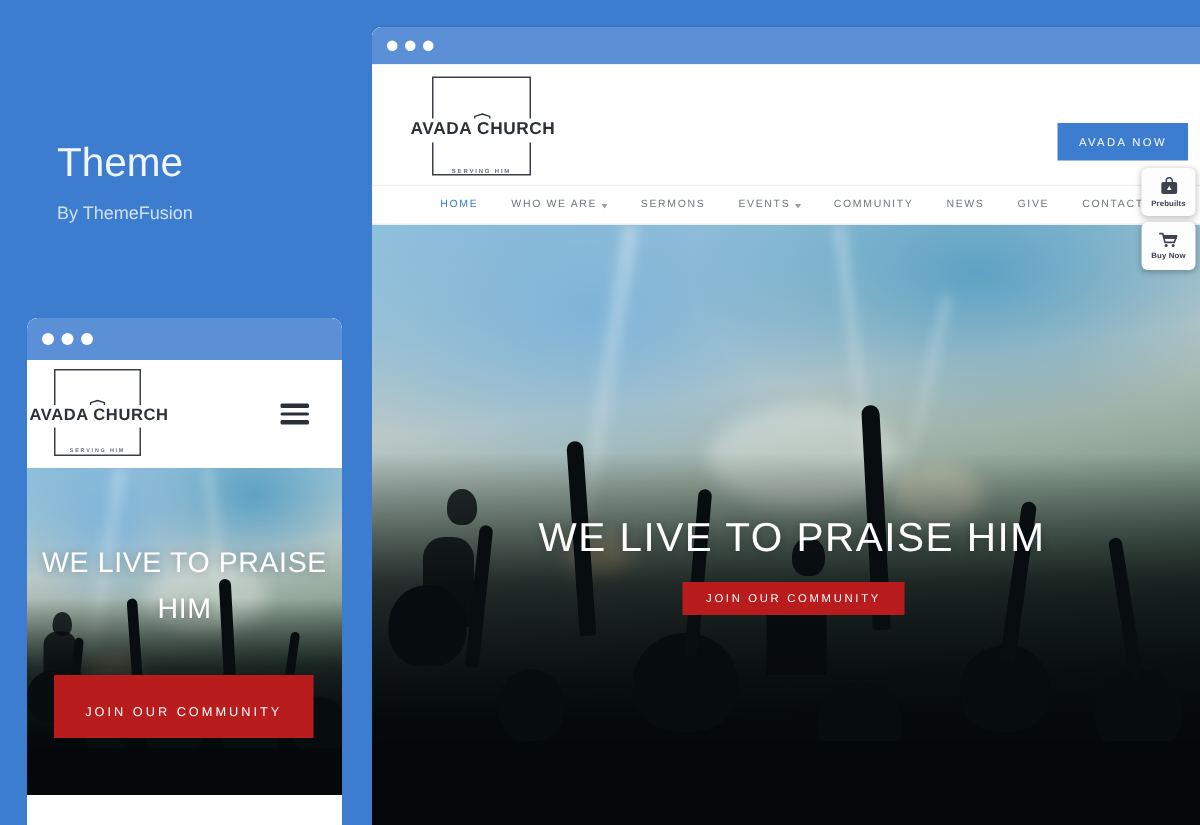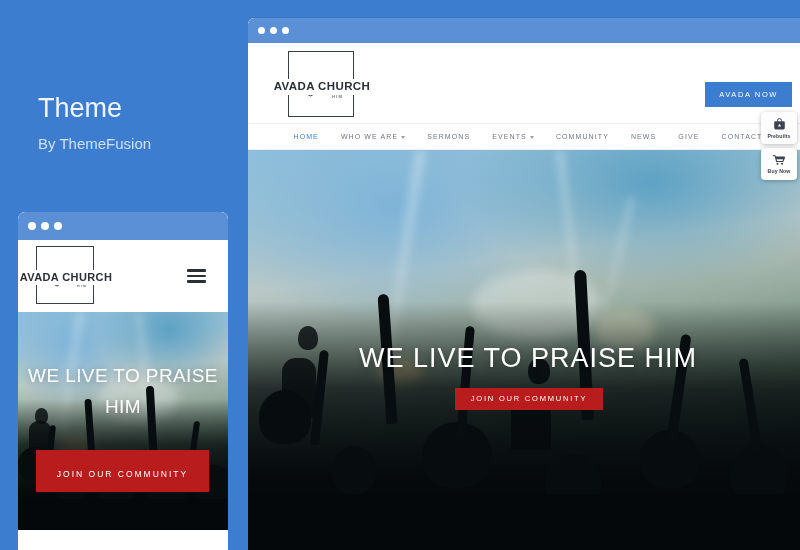--- a/index.html
+++ b/index.html
@@ -37,21 +37,21 @@
     position: absolute;
     left: 38px; top: 95px;
     font-size: 27px;
     font-weight: 300;
     color: #f2f6fc;
     line-height: 1;
   }
   #promo-by {
     position: absolute;
     left: 38px; top: 136px;
-    font-size: 15px;
+    font-size: 12px;
     font-weight: 400;
     color: #cfe0f5;
     line-height: 1;
   }
 
   
   .chrome-bar {
     background: #5b8fd6;
     display: flex;
     align-items: center;
@@ -100,21 +100,23 @@
     align-items: center;
     justify-content: center;
   }
   .logo-frame {
     border: 1px solid #3a3f46;
     border-top: 1px solid #3a3f46;
     border-bottom: 1px solid #3a3f46;
     padding: 0;
     position: relative;
     display: flex;
-    align-items: center;
+    flex-direction: column;
+    align-items: center;
+    justify-content: flex-end;
   }
   .logo-emblem {
     display: flex; align-items: center; justify-content: center;
     gap: 3px;
   }
   .logo-name {
     font-weight: bold;
     color: #2b3038;
     letter-spacing: 0.4px;
     background: #fff;

